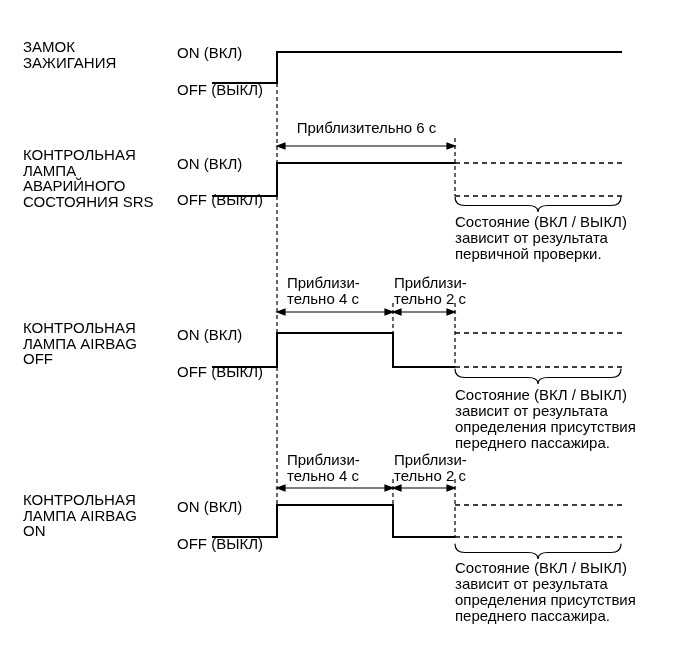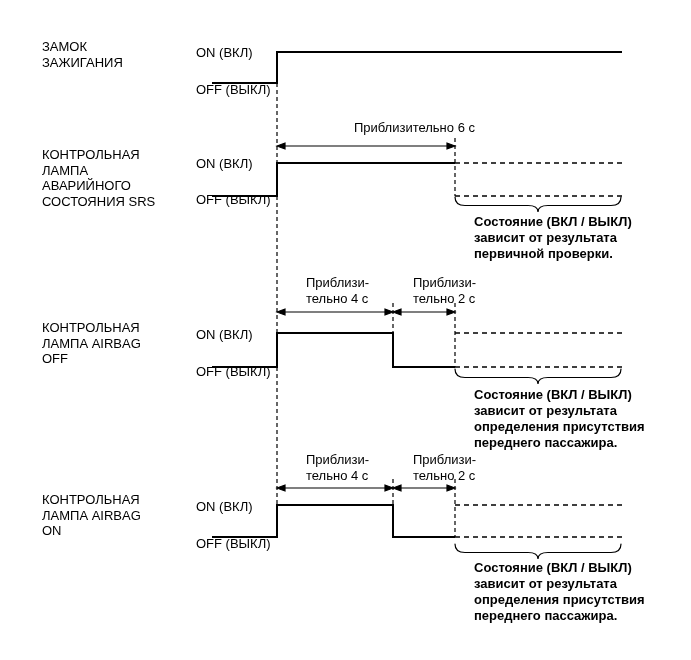--- a/index.html
+++ b/index.html
@@ -2,37 +2,37 @@
 <html><head>
 <meta charset="utf-8">
 <style>
   html,body{margin:0;padding:0;background:#fff;}
   #stage{
     position:relative;width:691px;height:660px;background:#fff;overflow:hidden;
     font-family:"Liberation Sans",sans-serif;color:#000;
   }
   #wave-svg{position:absolute;left:0;top:0;}
   .t{
-    position:absolute;font-size:13px;line-height:15.5px;
-    white-space:pre-line;color:#000;margin-left:19px;
+    position:absolute;font-size:15px;line-height:15.5px;
+    white-space:pre-line;color:#000;
   }
-  .ann{line-height:16px;font-weight:bold;}
+  .ann{line-height:16px;}
   
   #sig-label-1{left:23px;top:39px;}
   #sig-label-2{left:23px;top:147px;}
   #sig-label-3{left:23px;top:320px;}
   #sig-label-4{left:23px;top:492px;}
   
   .lvl{left:177px;}
   #on-1{top:45px;}  #off-1{top:82px;}
   #on-2{top:156px;} #off-2{top:192px;}
   #on-3{top:327px;} #off-3{top:364px;}
   #on-4{top:499px;} #off-4{top:536px;}
   
-  #dur-2{left:277px;top:120px;width:179px;text-align:right;}
+  #dur-2{left:277px;top:120px;width:179px;text-align:center;}
   #dur-3a{left:287px;top:275px;}
   #dur-3b{left:394px;top:275px;}
   #dur-4a{left:287px;top:452px;}
   #dur-4b{left:394px;top:452px;}
   
   #ann-2{left:455px;top:214px;}
   #ann-3{left:455px;top:387px;}
   #ann-4{left:455px;top:560px;}
 </style>
 </head>

